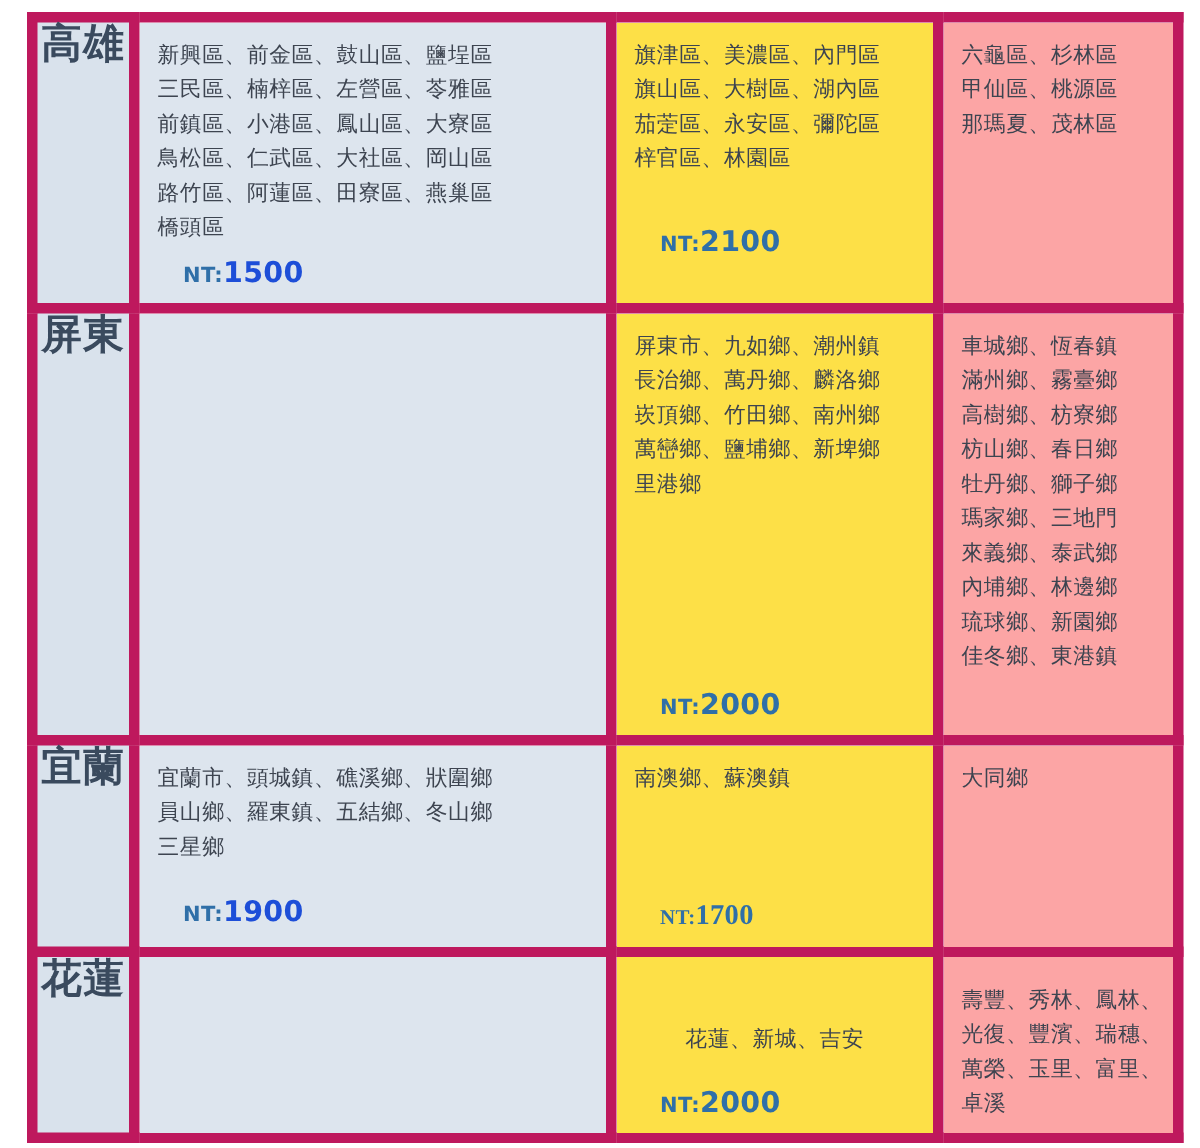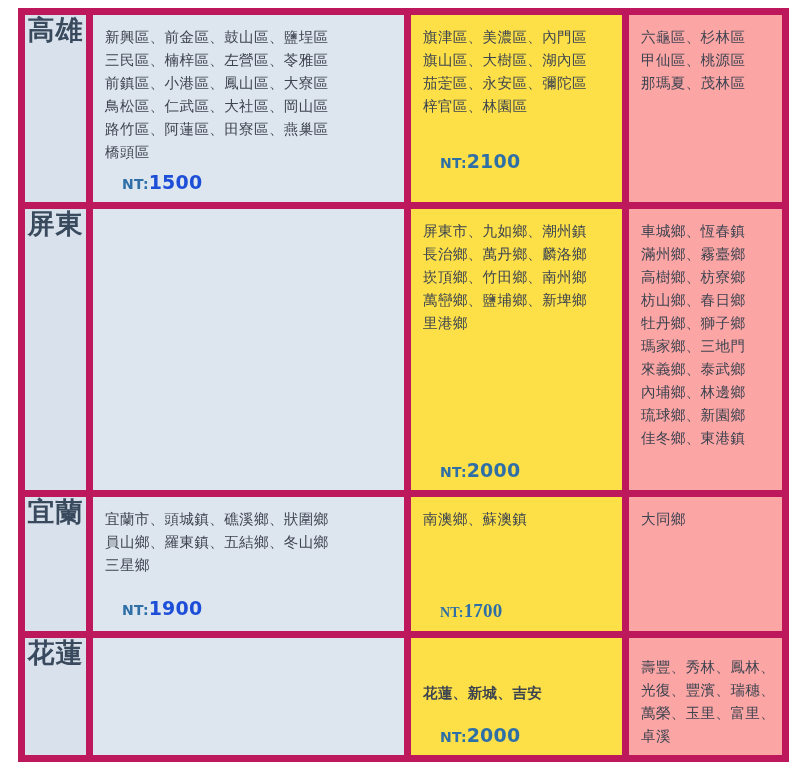--- a/index.html
+++ b/index.html
@@ -271,21 +271,21 @@
       <tr>
         <td class="cell-name">
           <div class="nm">花蓮</div>
         </td>
         <td class="cell-a">
           <div class="empty-inner">&nbsp;</div>
         </td>
         <td class="cell-b">
           <div class="pw">
             <div class="inner" style="padding-top:44px;">
-              <div class="lines" style="font-weight:bold;">
+              <div class="lines" style="text-align:center;">
                 <div>花蓮、新城、吉安</div>
               </div>
             </div>
             <div class="price" style="padding-top:6px;">
               <span class="lbl">NT:</span><span class="val">2000</span>
             </div>
           </div>
         </td>
         <td class="cell-c">
           <div class="inner" style="padding-top:18px;">

